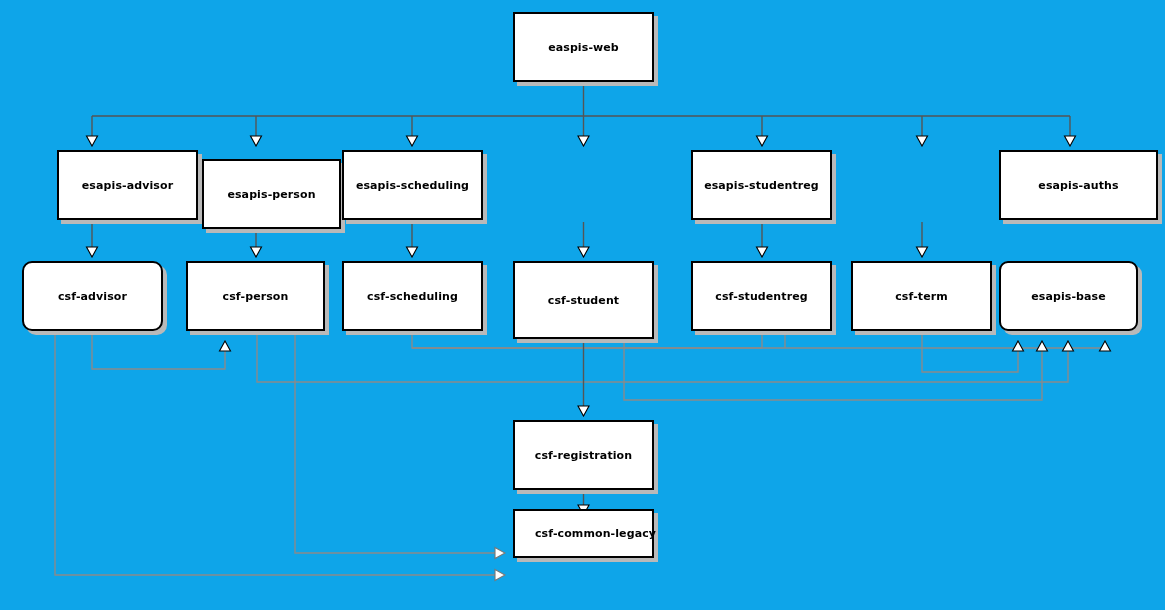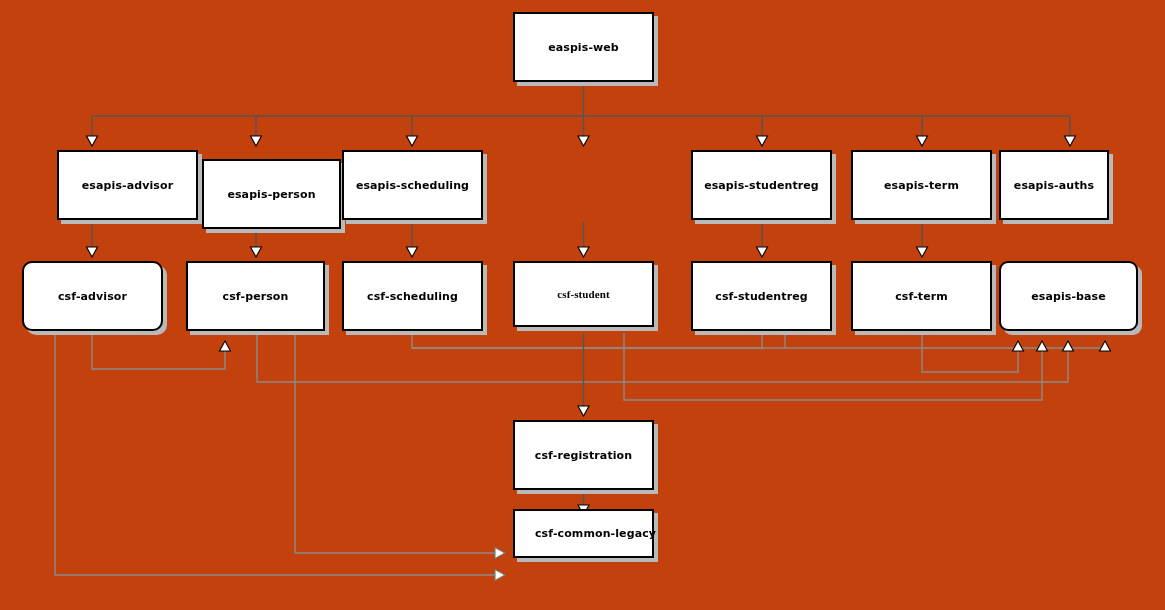--- a/index.html
+++ b/index.html
@@ -8,21 +8,21 @@
     padding: 0;
     background: #ffffff;
   }
   body {
     font-family: "DejaVu Sans", "Liberation Sans", sans-serif;
   }
   #canvas {
     position: relative;
     width: 1165px;
     height: 610px;
-    background: #c2410c;
+    background: #0ea5e9;
     overflow: hidden;
   }
   #edge-layer {
     position: absolute;
     left: 0;
     top: 0;
     width: 1165px;
     height: 610px;
   }
   #node-layer {
@@ -128,36 +128,33 @@
       </div>
       <div class="node" style="left: 202px; top: 150px; width: 139px; height: 70px; margin-top: 9px;">
         <span class="node-label">esapis-person</span>
       </div>
       <div class="node" style="left: 342px; top: 150px; width: 141px; height: 70px;">
         <span class="node-label">esapis-scheduling</span>
       </div>
       <div class="node" style="left: 691px; top: 150px; width: 141px; height: 70px;">
         <span class="node-label">esapis-studentreg</span>
       </div>
-      <div class="node" style="left: 851px; top: 150px; width: 141px; height: 70px;">
-        <span class="node-label">esapis-term</span>
-      </div>
-      <div class="node" style="left: 999px; top: 150px; width: 110px; height: 70px;">
+      <div class="node" style="left: 999px; top: 150px; width: 159px; height: 70px;">
         <span class="node-label">esapis-auths</span>
       </div>
       <div class="node" style="left: 22px; top: 261px; width: 141px; height: 70px; border-radius: 10px;">
         <span class="node-label">csf-advisor</span>
       </div>
       <div class="node" style="left: 186px; top: 261px; width: 139px; height: 70px;">
         <span class="node-label">csf-person</span>
       </div>
       <div class="node" style="left: 342px; top: 261px; width: 141px; height: 70px;">
         <span class="node-label">csf-scheduling</span>
       </div>
-      <div class="node" style="left: 513px; top: 261px; width: 141px; height: 66px; font-family: Liberation Serif, serif;">
+      <div class="node" style="left: 513px; top: 261px; width: 141px; height: 78px;">
         <span class="node-label">csf-student</span>
       </div>
       <div class="node" style="left: 691px; top: 261px; width: 141px; height: 70px;">
         <span class="node-label">csf-studentreg</span>
       </div>
       <div class="node" style="left: 851px; top: 261px; width: 141px; height: 70px;">
         <span class="node-label">csf-term</span>
       </div>
       <div class="node" style="left: 999px; top: 261px; width: 139px; height: 70px; border-radius: 9px;">
         <span class="node-label">esapis-base</span>

